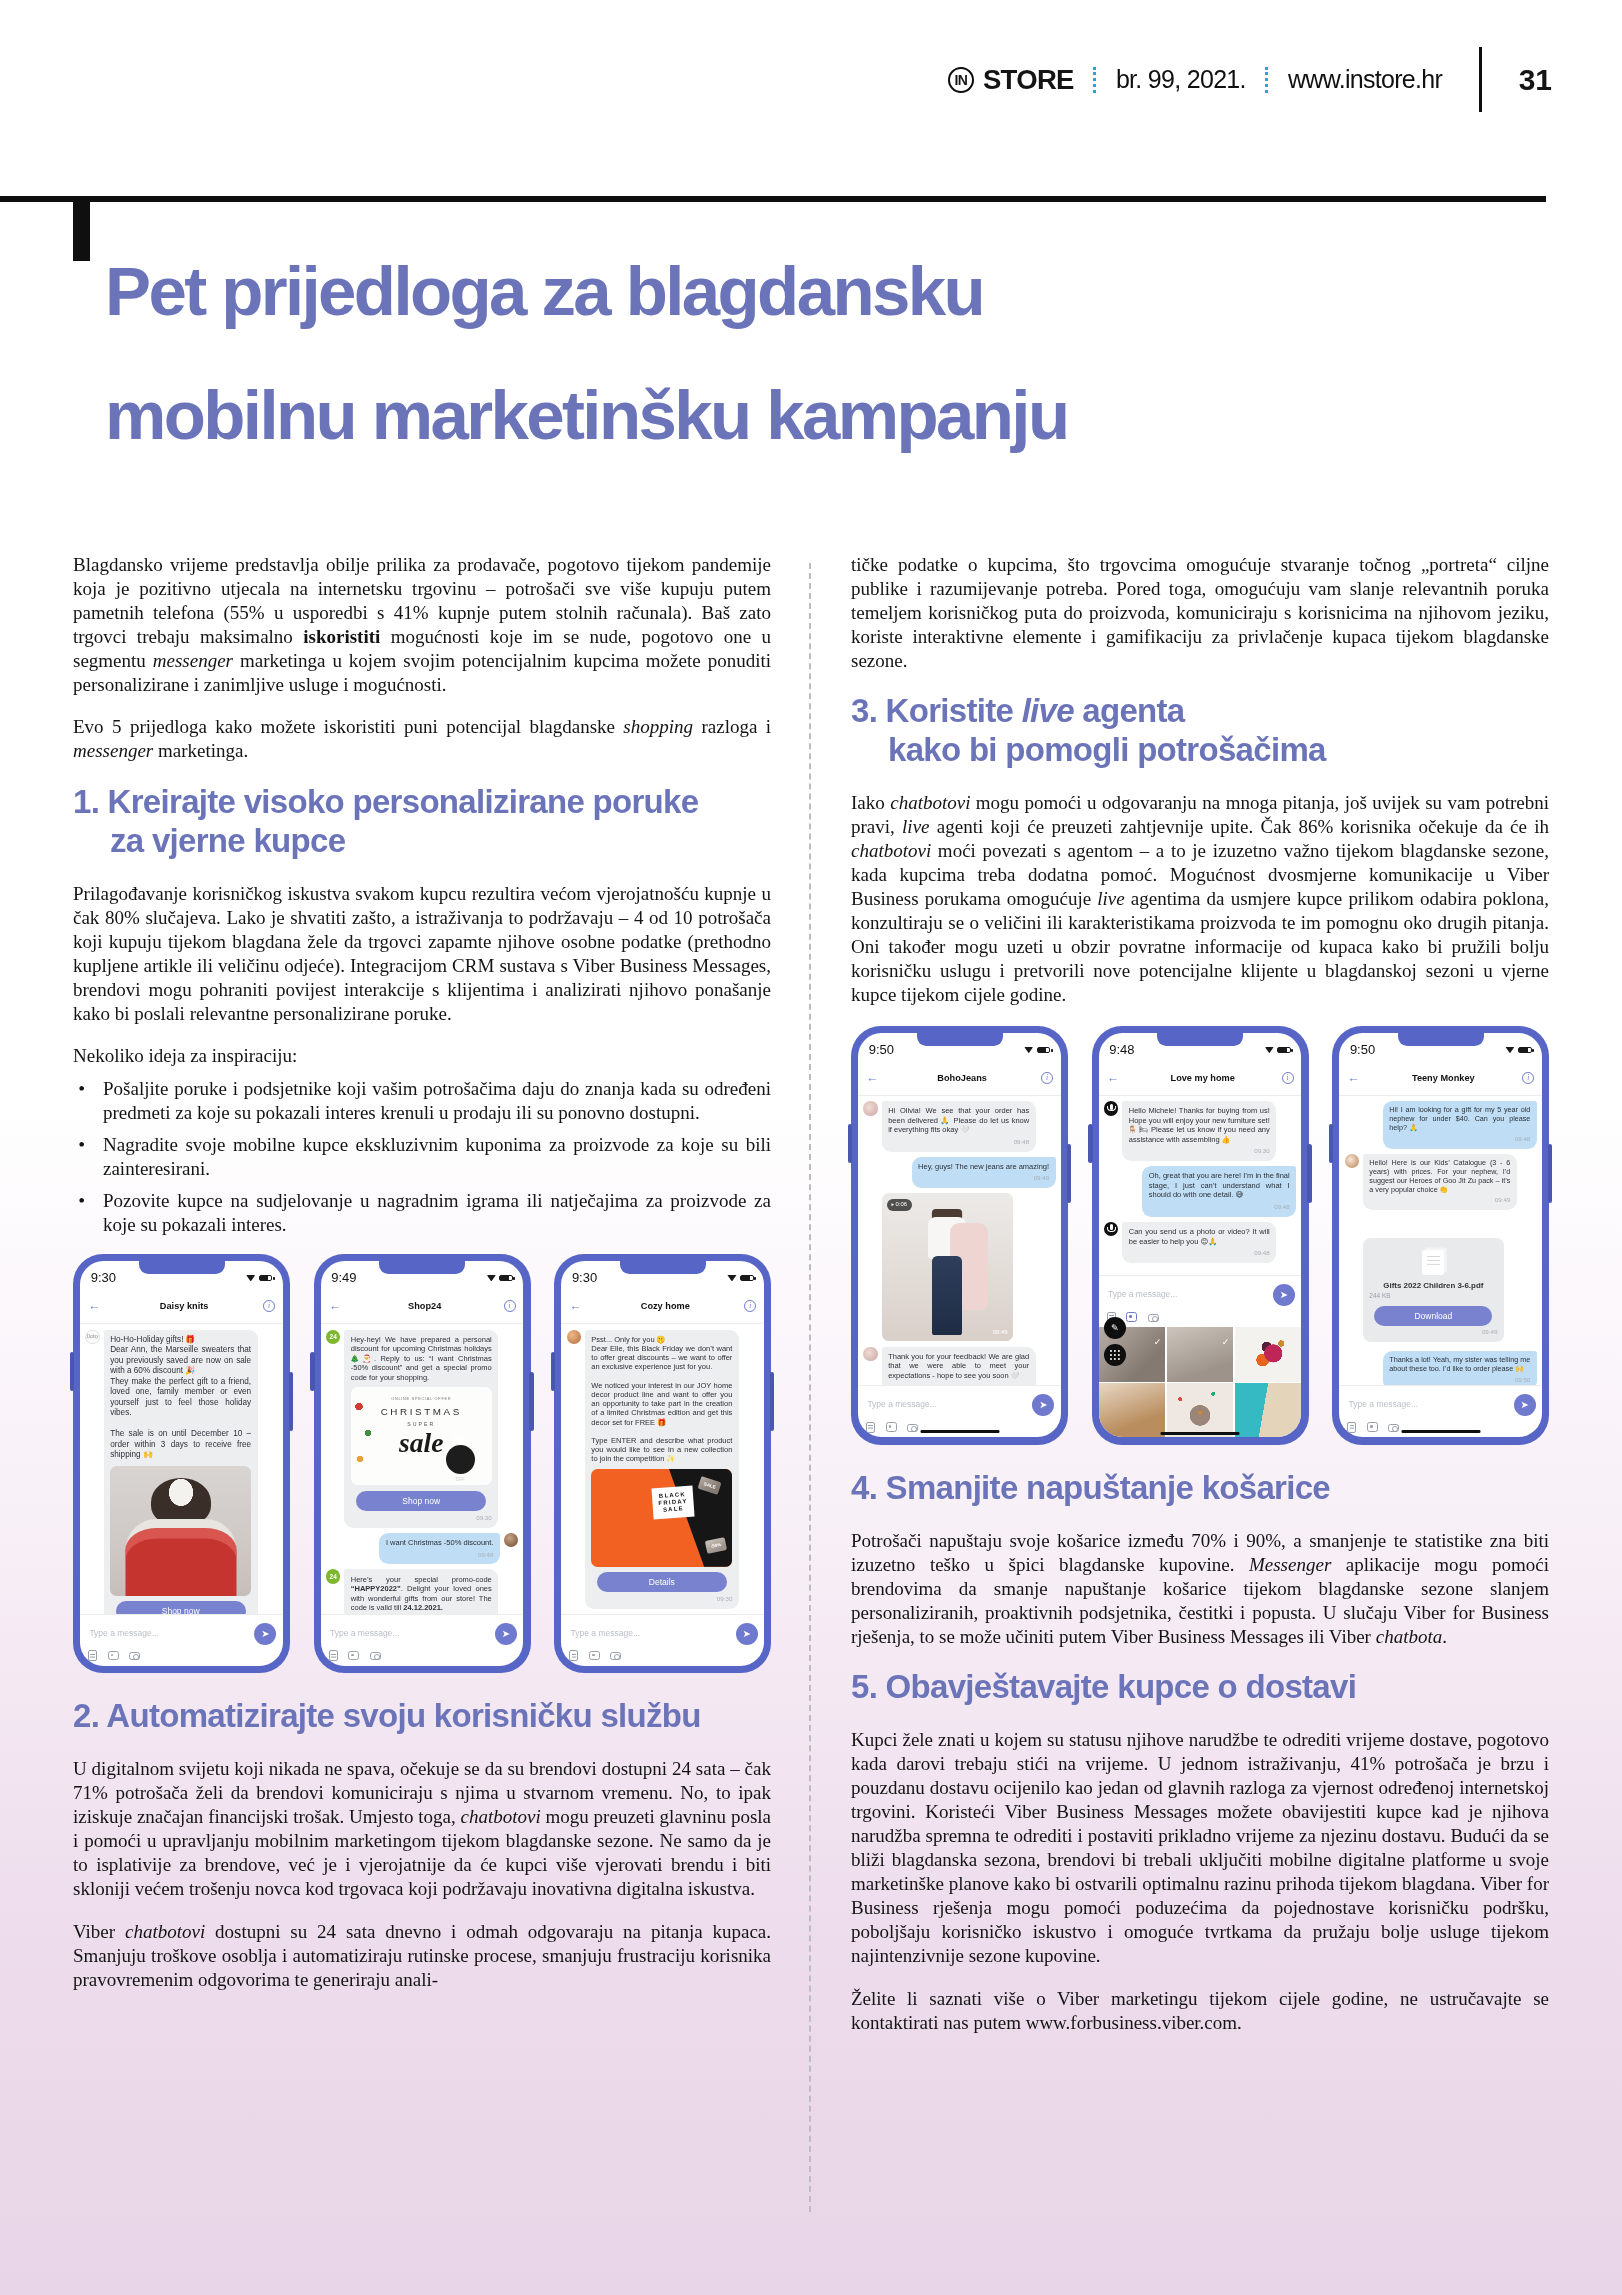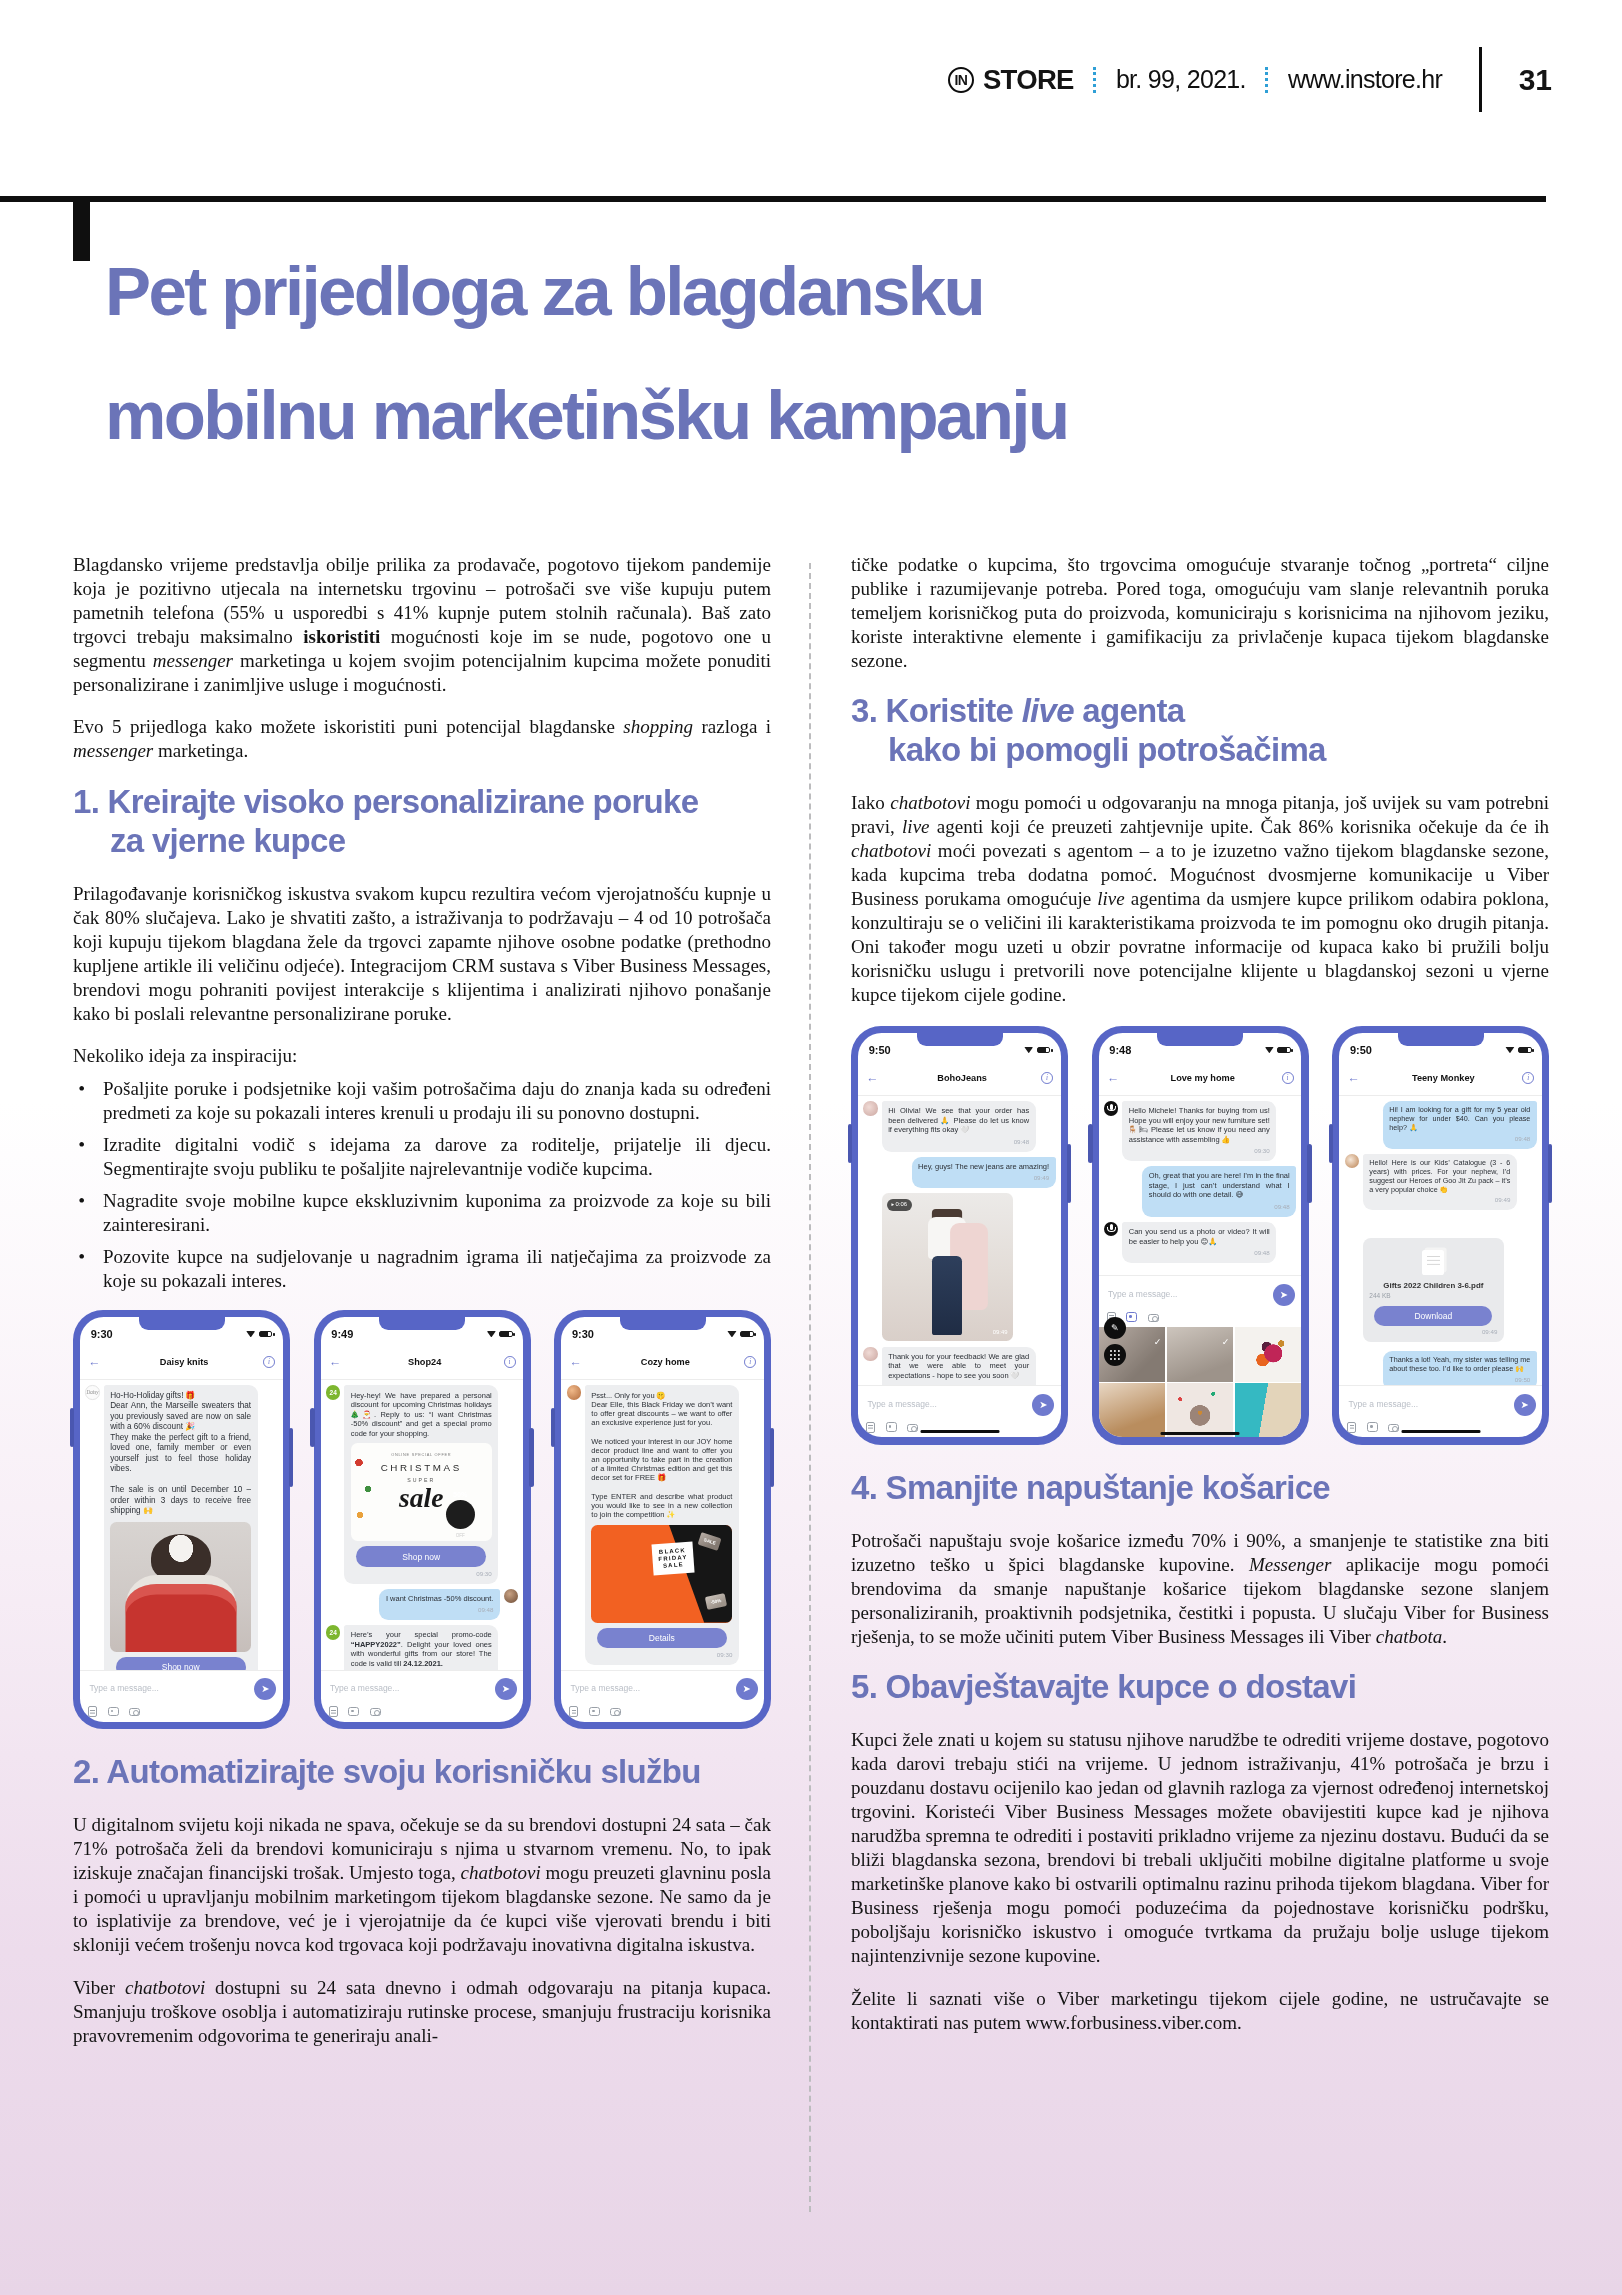--- a/index.html
+++ b/index.html
@@ -48,21 +48,21 @@
   ul.ideas li{position:relative;padding-left:30px;margin-bottom:7.9px;}
   ul.ideas li::before{content:"•";position:absolute;left:5.2px;top:0;font-size:19.6px;}
   
   .phones{display:flex;gap:23.6px;margin:7.9px 0 23.6px;}
   .phone{width:217px;height:419px;background:var(--frame);border-radius:30px;padding:7.2px;position:relative;flex:none;}
   .phone::before{content:"";position:absolute;right:-3.3px;top:118px;width:4.6px;height:59px;background:var(--frame-dk);border-radius:2.6px;}
   .phone::after{content:"";position:absolute;left:-3.3px;top:98px;width:4.6px;height:39px;background:var(--frame-dk);border-radius:2.6px;}
   .screen{width:100%;height:100%;background:#fff;border-radius:23.6px;position:relative;overflow:hidden;display:flex;flex-direction:column;font-family:"Liberation Sans","DejaVu Sans",sans-serif;}
   .notch{position:absolute;top:0;left:50%;transform:translateX(-50%);width:86px;height:13px;background:var(--frame);border-radius:0 0 9.2px 9.2px;}
   .status{display:flex;justify-content:space-between;align-items:center;padding:5.2px 10.5px 0;}
-  .st-time{font-size:11px;font-weight:700;color:#111;}
+  .st-time{font-size:13px;font-weight:400;color:#111;}
   .st-ics{display:flex;align-items:center;gap:3.3px;}
   .wifi{width:9.2px;height:6.5px;background:#1a1a1a;clip-path:polygon(50% 100%,0 0,100% 0);border-radius:1.3px;}
   .batt{width:13.7px;height:6.5px;border:1.3px solid #1a1a1a;border-radius:2px;position:relative;background:linear-gradient(to right,#1a1a1a 72%,transparent 72%);}
   .batt::after{content:"";position:absolute;right:-3.3px;top:1.3px;width:2px;height:2.6px;background:#1a1a1a;border-radius:0.7px;}
   .nav{display:flex;align-items:center;padding:3.9px 7.9px 5.2px;border-bottom:0.7px solid #ececec;}
   .back{color:#6e79ce;font-size:12.4px;line-height:1;width:17px;}
   .back::before{content:"←";}
   .chat-title{flex:1;text-align:center;font-weight:700;font-size:9.2px;color:#111;}
   .info{width:11.8px;height:11.8px;border:1.3px solid #6e79ce;border-radius:50%;color:#6e79ce;font-size:7.2px;font-style:italic;font-family:"Liberation Serif",serif;display:flex;align-items:center;justify-content:center;}
   .info::before{content:"i";}
@@ -173,21 +173,20 @@
 <div class="cols">
 
   <div class="col">
     <p><span>Blagdansko vrijeme predstavlja obilje prilika za prodavače, pogotovo tijekom pandemije koja je pozitivno utjecala na internetsku trgovinu – potrošači sve više kupuju putem pametnih telefona (55% u usporedbi s 41% kupnje putem stolnih računala). Baš zato trgovci trebaju maksimalno </span><span class="rb">iskoristiti</span><span> mogućnosti koje im se nude, pogotovo one u segmentu </span><span class="ri">messenger</span><span> marketinga u kojem svojim potencijalnim kupcima možete ponuditi personalizirane i zanimljive usluge i mogućnosti.</span></p>
     <p><span>Evo 5 prijedloga kako možete iskoristiti puni potencijal blagdanske </span><span class="ri">shopping</span><span> razloga i </span><span class="ri">messenger</span><span> marketinga.</span></p>
     <h2 class="sec"><span>1. Kreirajte visoko personalizirane poruke</span><br><span class="rd">za vjerne kupce</span></h2>
     <p><span>Prilagođavanje korisničkog iskustva svakom kupcu rezultira većom vjerojatnošću kupnje u čak 80% slučajeva. Lako je shvatiti zašto, a istraživanja to podržavaju – 4 od 10 potrošača koji kupuju tijekom blagdana žele da trgovci zapamte njihove osobne podatke (prethodno kupljene artikle ili veličinu odjeće). Integracijom CRM sustava s Viber Business Messages, brendovi mogu pohraniti povijest interakcije s klijentima i analizirati njihovo ponašanje kako bi poslali relevantne personalizirane poruke.</span></p>
     <p style="margin-bottom:9.2px;">Nekoliko ideja za inspiraciju:</p>
     <ul class="ideas">
       <li>Pošaljite poruke i podsjetnike koji vašim potrošačima daju do znanja kada su određeni predmeti za koje su pokazali interes krenuli u prodaju ili su ponovno dostupni.</li>
-      <li>Izradite digitalni vodič s idejama za darove za roditelje, prijatelje ili djecu. Segmentirajte svoju publiku te pošaljite najrelevantnije vodiče kupcima.</li>
       <li>Nagradite svoje mobilne kupce ekskluzivnim kuponima za proizvode za koje su bili zainteresirani.</li>
       <li>Pozovite kupce na sudjelovanje u nagradnim igrama ili natječajima za proizvode za koje su pokazali interes.</li>
     </ul>
 
     <div class="phones">
 
       <div class="phone">
         <div class="screen">
           <div class="status">
               <span class="st-time">9:30</span>

